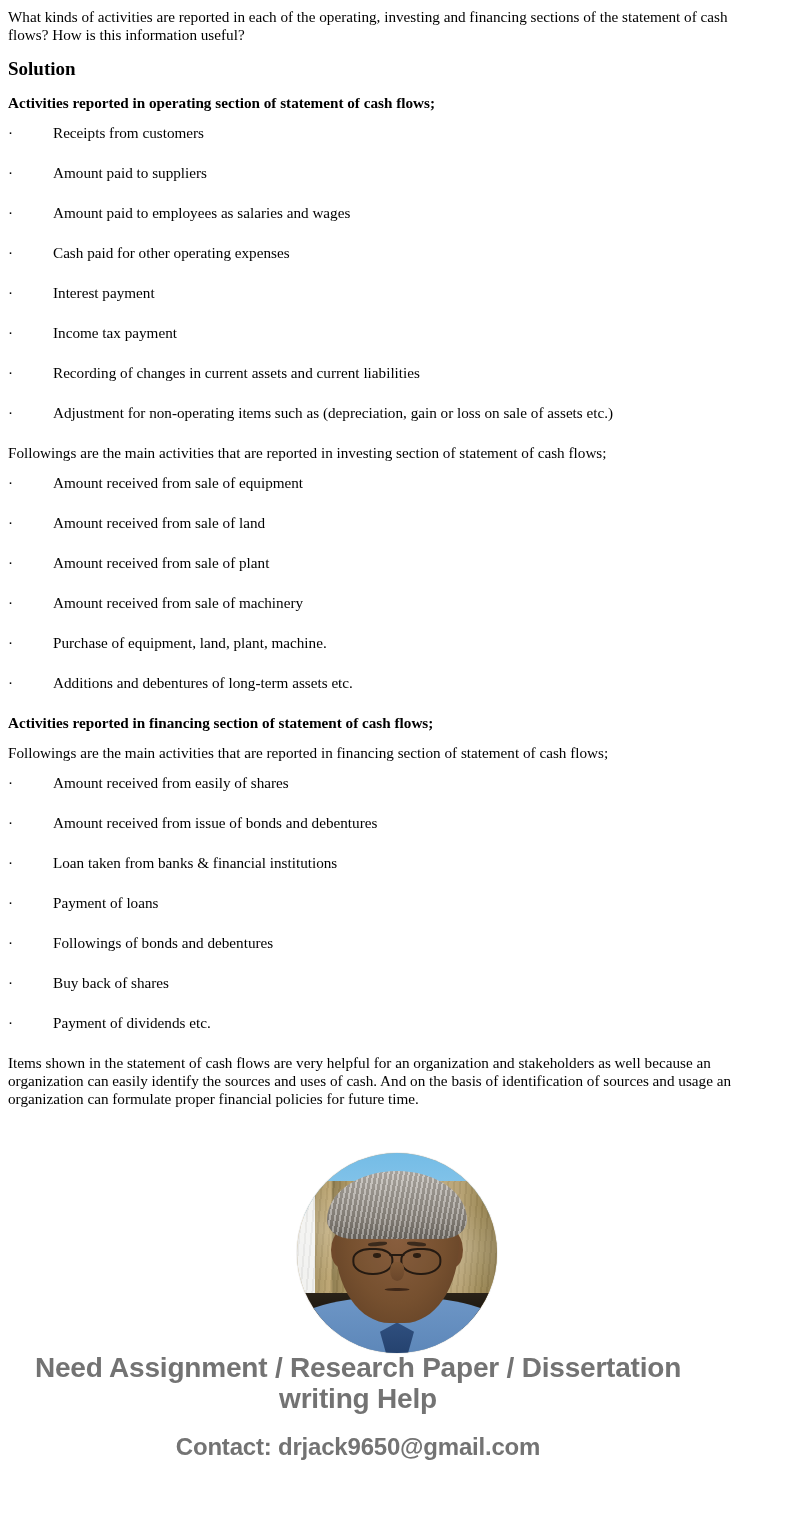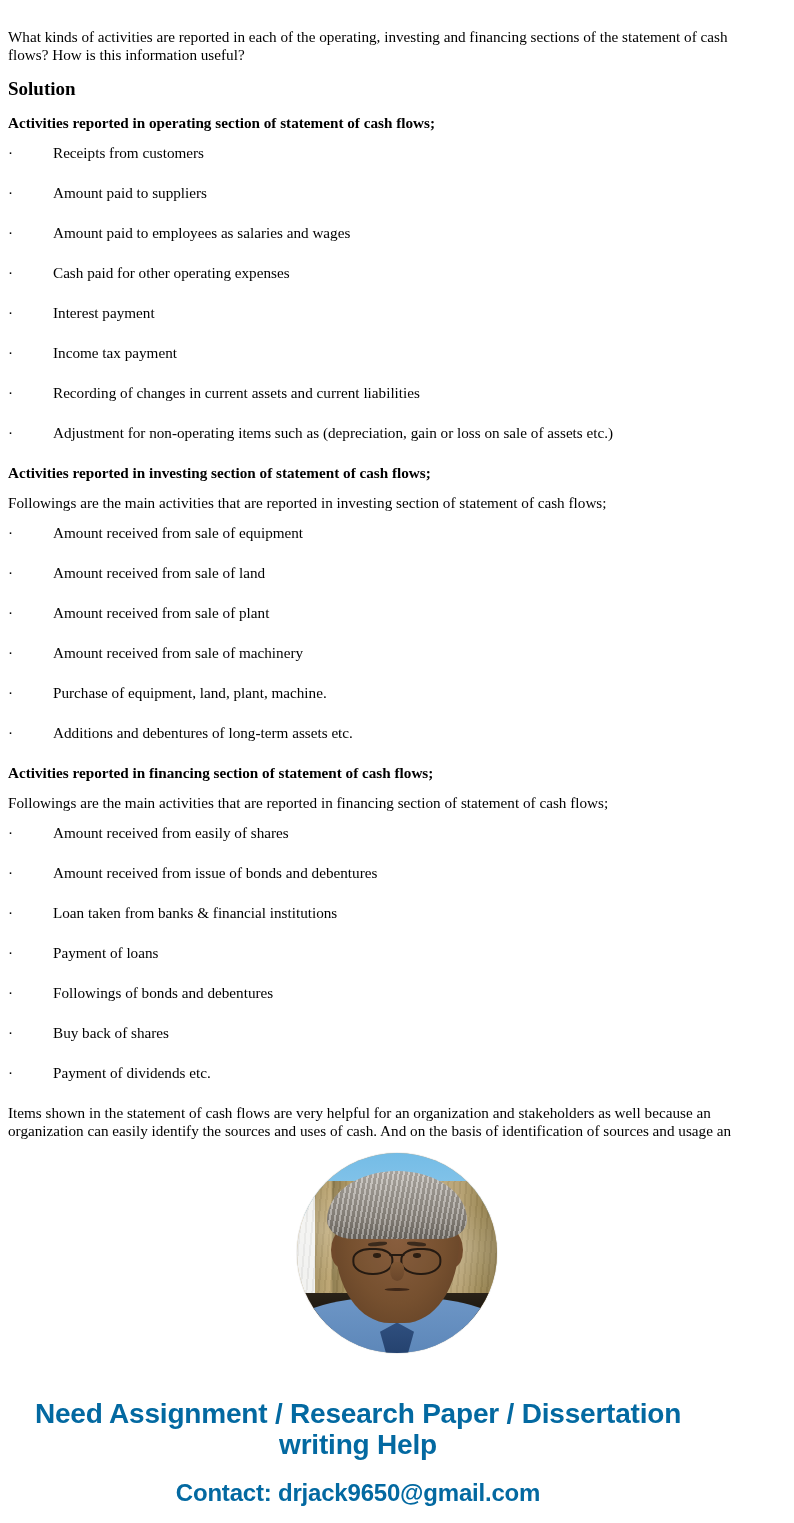--- a/index.html
+++ b/index.html
@@ -23,21 +23,20 @@
   }
 
   
   .doc-area {
     position: absolute;
     left: 0;
     top: 0;
     width: 794px;
     height: 1122px;
     overflow: hidden;
-    margin-top: 20px;
   }
   .doc-inner {
     padding: 8px 26px 0 8px;
   }
 
   p.para {
     margin: 0 0 12px 0;
     font-size: 15.2px;
     line-height: 18px;
     text-align: left;
@@ -222,26 +221,26 @@
   .av-mouth {
     position: absolute; left: 50%; top: 76%; width: 20%; height: 2.4%;
     transform: translateX(-50%);
     background: #3e2718; border-radius: 45%;
   }
 
   
   .footer {
     position: absolute;
     left: 0;
-    top: 1398px;
+    top: 1352px;
     width: 716px;
     text-align: center;
     font-family: "Liberation Sans", "DejaVu Sans", sans-serif;
     font-weight: bold;
-    color: #0369a1;
+    color: #737373;
   }
   .footer .line1 {
     font-size: 28px;
     line-height: 31px;
     letter-spacing: -0.2px;
     padding: 0 18px;
   }
   .footer .line2 {
     font-size: 24px;
     line-height: 34px;
@@ -269,21 +268,20 @@
               <li><span class="bullet-mark">·</span><span>Amount paid to suppliers</span></li>
               <li><span class="bullet-mark">·</span><span>Amount paid to employees as salaries and wages</span></li>
               <li><span class="bullet-mark">·</span><span>Cash paid for other operating expenses</span></li>
               <li><span class="bullet-mark">·</span><span>Interest payment</span></li>
               <li><span class="bullet-mark">·</span><span>Income tax payment</span></li>
               <li><span class="bullet-mark">·</span><span>Recording of changes in current assets and current liabilities</span></li>
               <li><span class="bullet-mark">·</span><span>Adjustment for non-operating items such as (depreciation, gain or loss on sale of assets etc.)</span></li>
             </ul>
           </div>
           <div class="section-block">
-            <p class="subhead">Activities reported in investing section of statement of cash flows;</p>
             <p class="para">Followings are the main activities that are reported in investing section of statement of cash flows;</p>
             <ul class="bullets">
               <li><span class="bullet-mark">·</span><span>Amount received from sale of equipment</span></li>
               <li><span class="bullet-mark">·</span><span>Amount received from sale of land</span></li>
               <li><span class="bullet-mark">·</span><span>Amount received from sale of plant</span></li>
               <li><span class="bullet-mark">·</span><span>Amount received from sale of machinery</span></li>
               <li><span class="bullet-mark">·</span><span>Purchase of equipment, land, plant, machine.</span></li>
               <li><span class="bullet-mark">·</span><span>Additions and debentures of long-term assets etc.</span></li>
             </ul>
           </div>

